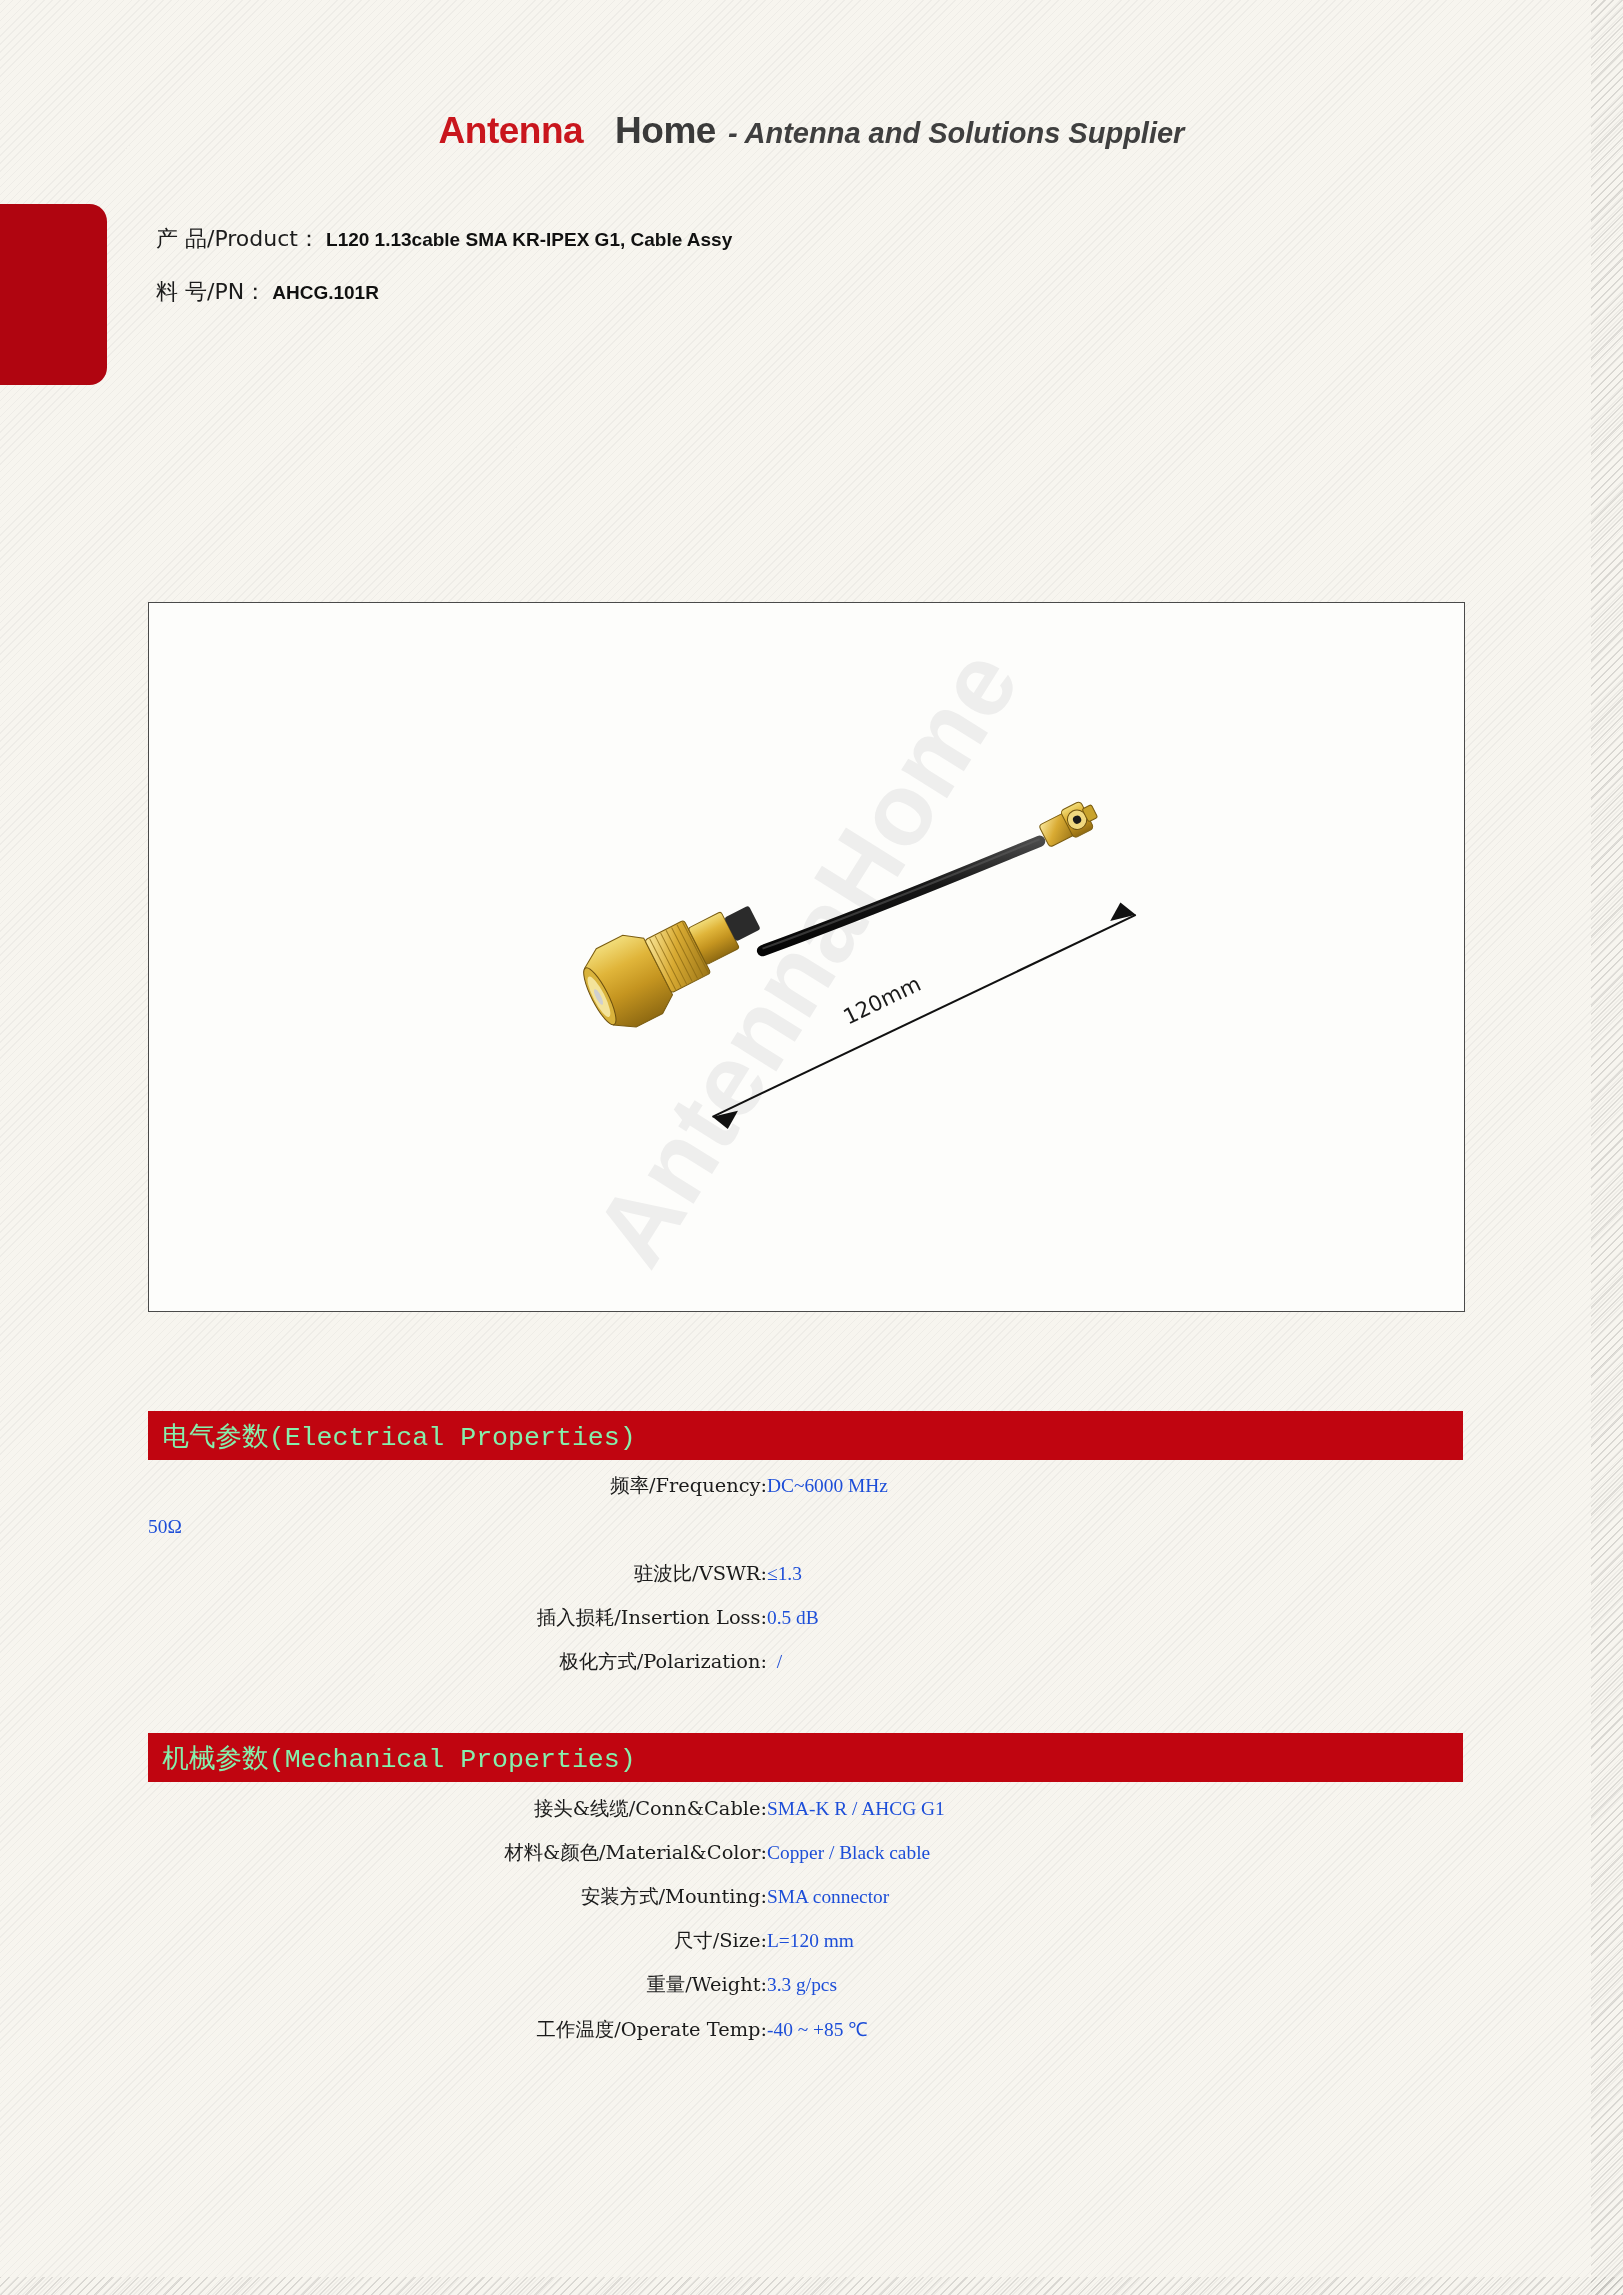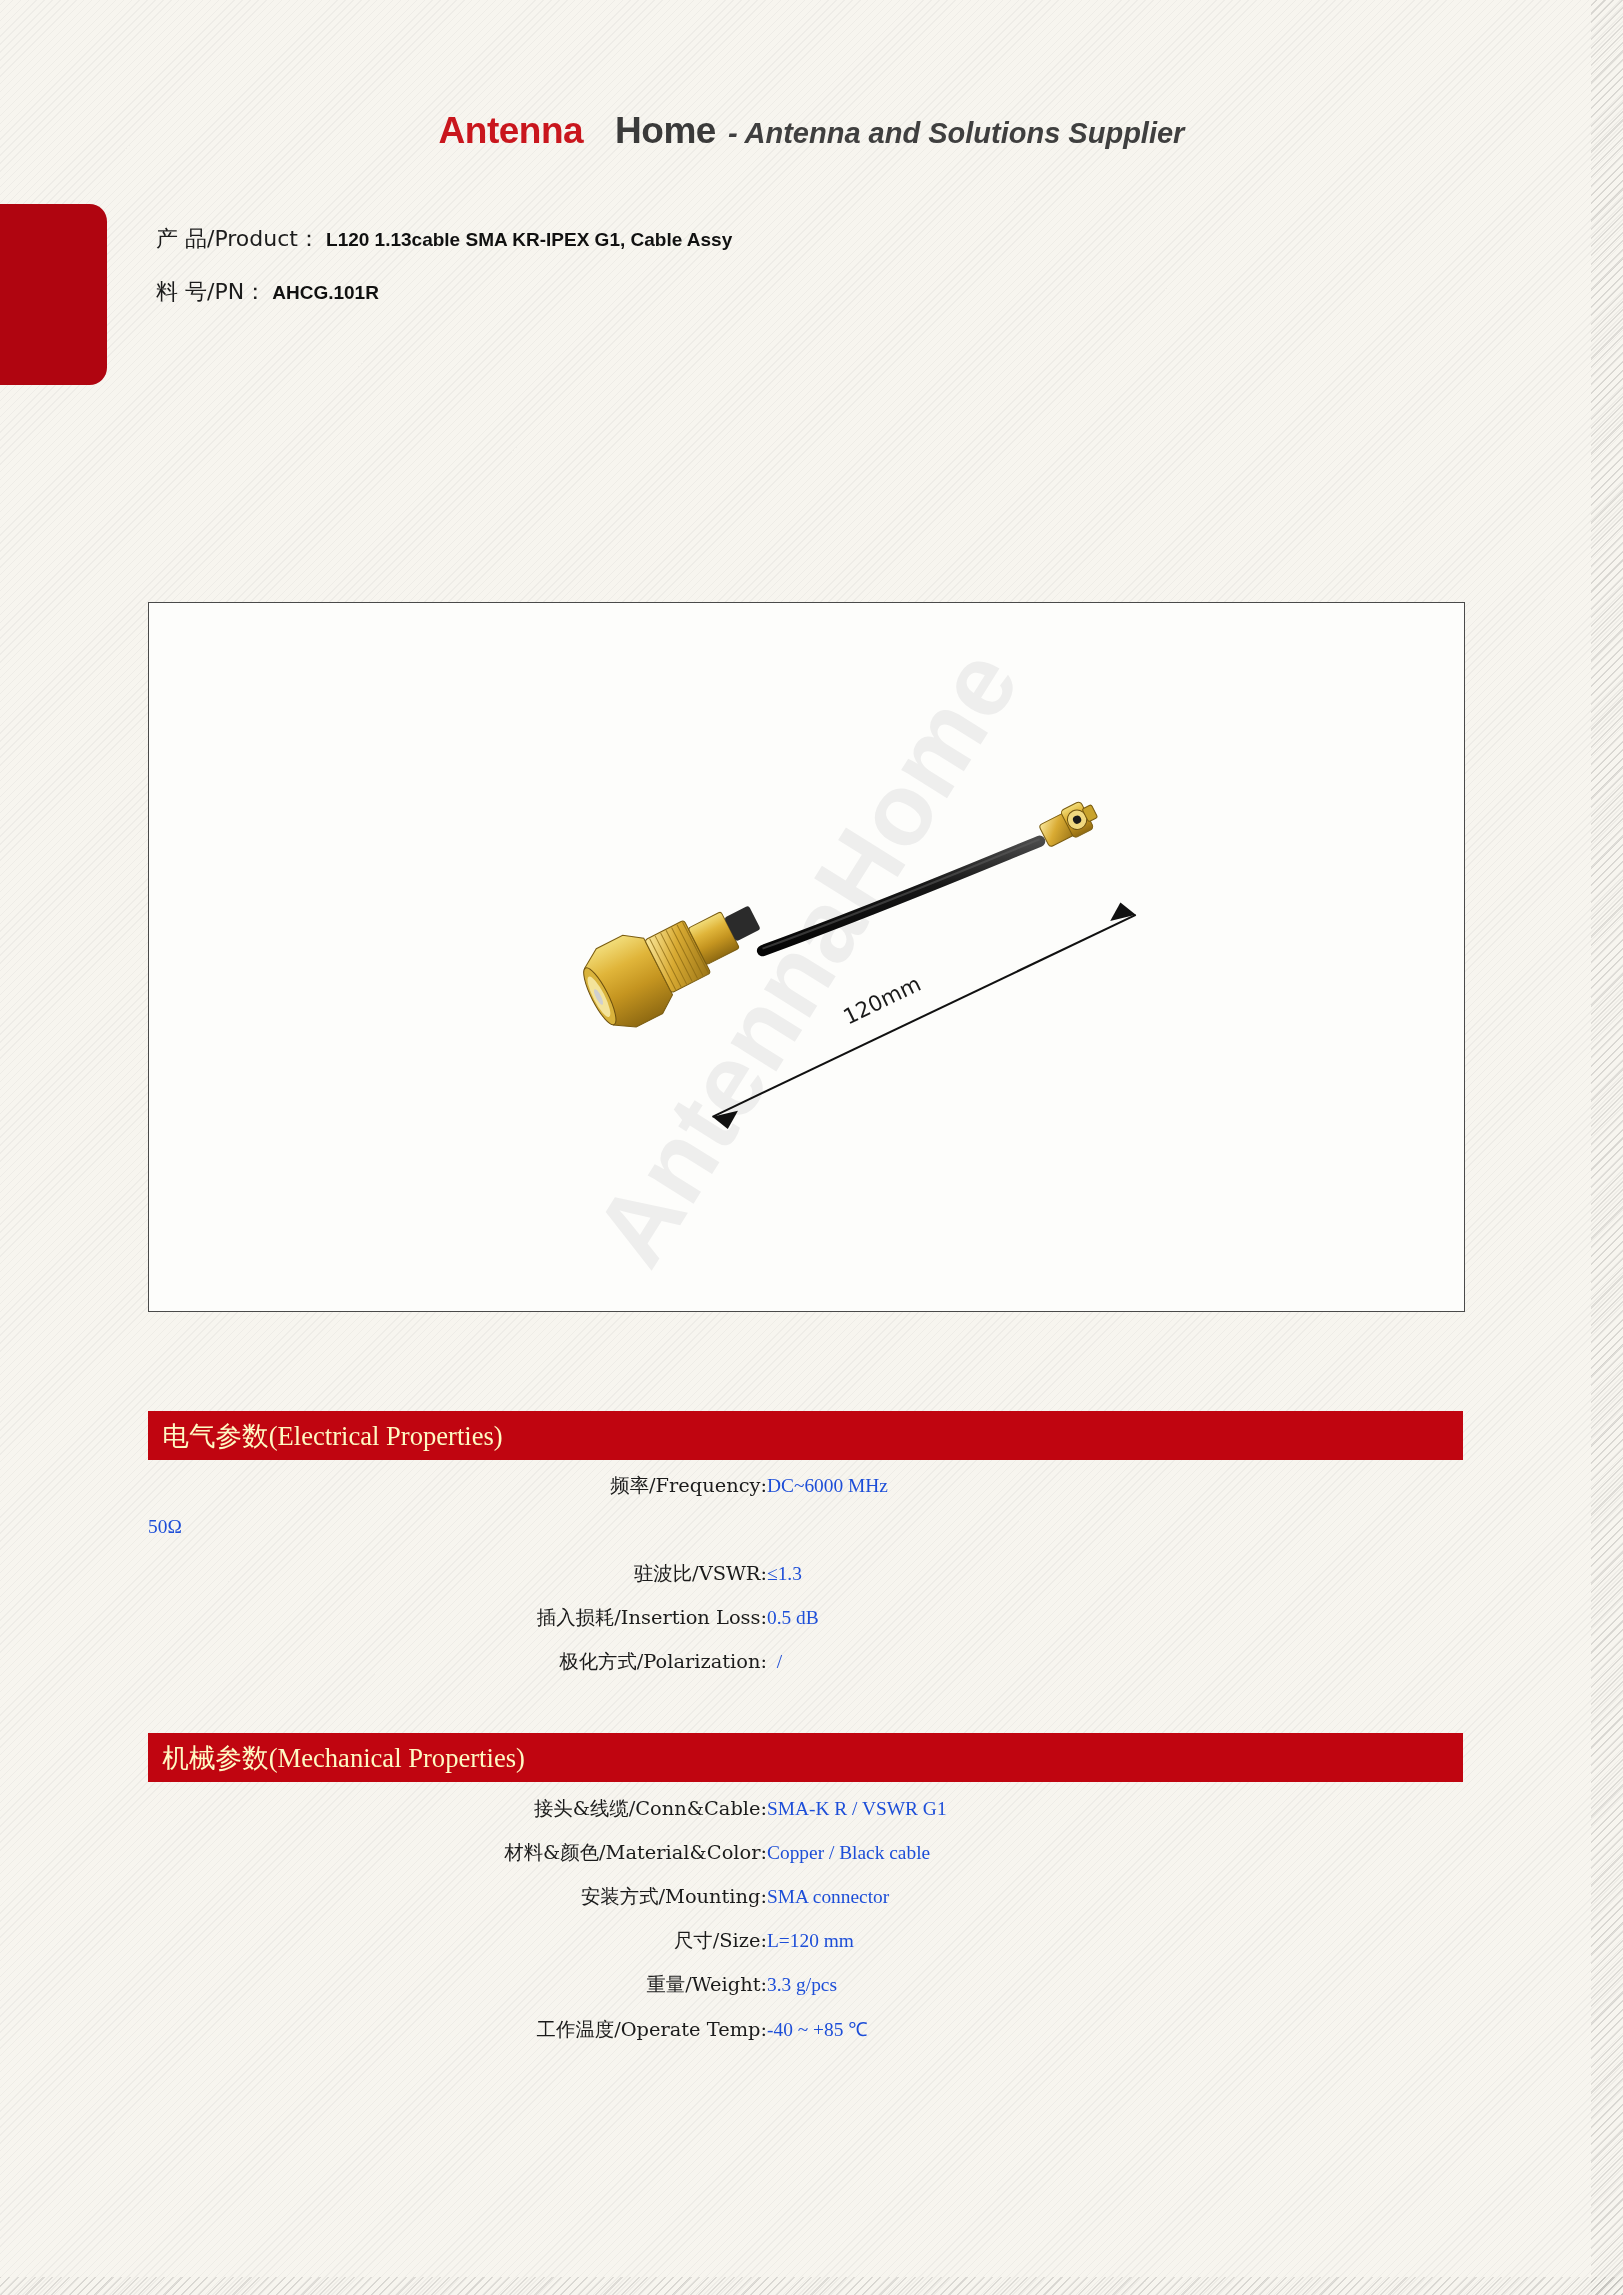--- a/index.html
+++ b/index.html
@@ -134,23 +134,23 @@
     width: 1315px;
     height: 49px;
     background: #c00510;
     z-index: 3;
   }
   .section-bar .bar-text {
     position: absolute;
     left: 14.3px;
     top: 50%;
     transform: translateY(-50%);
-    color: #fef9c3;
+    color: #86efac;
     font-size: 26.6px;
-    font-family: Liberation Serif, serif;
+    font-family: Liberation Mono, monospace;
     white-space: nowrap;
   }
 
   
   .spec-table {
     position: absolute;
     left: 148px;
     width: 1315px;
     z-index: 3;
     text-align: right;
@@ -324,21 +324,21 @@
       <span class="spec-val">  /</span>
     </div>
   </div>
 
   <div class="section-bar" style="top:1733px;">
     <span class="bar-text">机械参数(Mechanical Properties)</span>
   </div>
   <div class="spec-table" style="top:1795px;">
     <div class="spec-row">
       <span class="spec-key">接头&amp;线缆/Conn&amp;Cable:</span>
-      <span class="spec-val">SMA-K R / VSWR G1</span>
+      <span class="spec-val">SMA-K R / AHCG G1</span>
     </div>
     <div class="spec-row">
       <span class="spec-key">材料&amp;颜色/Material&amp;Color:</span>
       <span class="spec-val">Copper / Black cable</span>
     </div>
     <div class="spec-row">
       <span class="spec-key">安装方式/Mounting:</span>
       <span class="spec-val">SMA connector</span>
     </div>
     <div class="spec-row">

